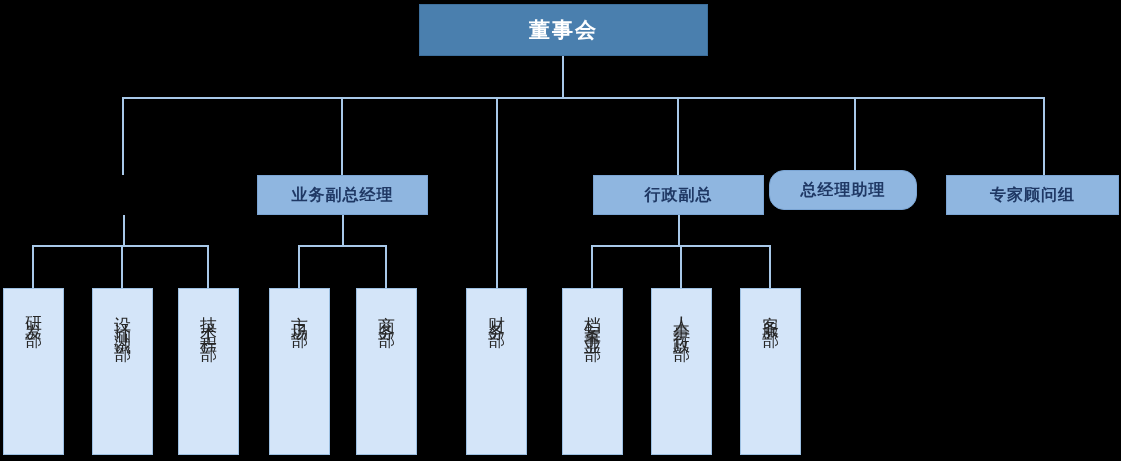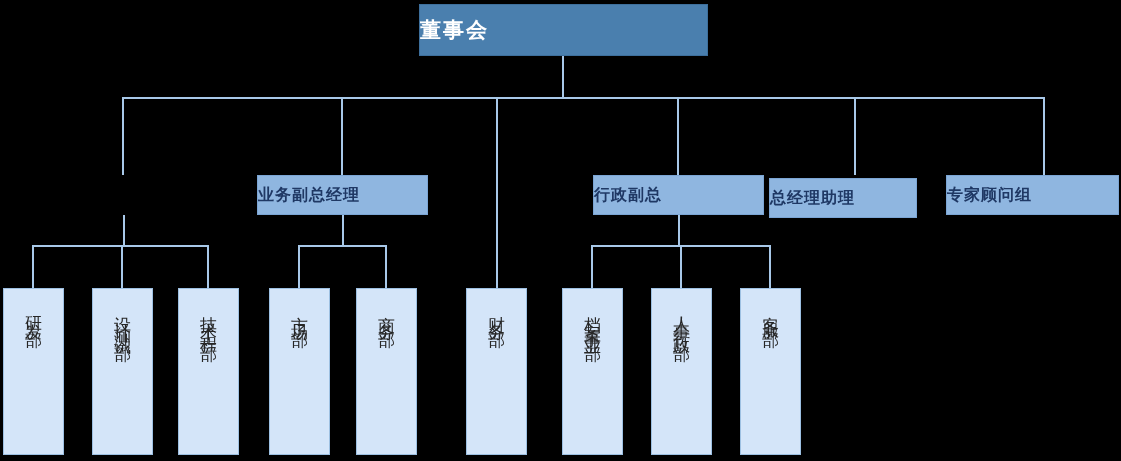--- a/index.html
+++ b/index.html
@@ -13,20 +13,21 @@
     height: 461px;
     background: #000000;
     overflow: hidden;
     font-family: "Liberation Sans", "DejaVu Sans", sans-serif;
   }
   .node {
     position: absolute;
     box-sizing: border-box;
     display: flex;
     align-items: center;
+    justify-content: center;
     text-align: center;
   }
   .node-l1 {
     background: #4a7fae;
     border: 1px solid #3d6f9c;
     color: #ffffff;
     font-weight: bold;
     font-size: 21px;
     letter-spacing: 2px;
   }
@@ -95,21 +96,21 @@
   <div class="node node-l1" style="left:419px;top:4px;width:289px;height:52px;">
     <span>董事会</span>
   </div>
 
   <div class="node node-l2" style="left:593px;top:175px;width:171px;height:40px;">
     <span>行政副总</span>
   </div>
   <div class="node node-l2" style="left:257px;top:175px;width:171px;height:40px;">
     <span>业务副总经理</span>
   </div>
-  <div class="node node-l2" style="left:769px;top:178px;width:148px;height:40px;">
+  <div class="node node-l2" style="left:769px;top:170px;width:148px;height:40px;border-radius:15px;">
     <span>总经理助理</span>
   </div>
   <div class="node node-l2" style="left:946px;top:175px;width:173px;height:40px;">
     <span>专家顾问组</span>
   </div>
 
   <div class="node node-l3" style="left:3px;top:288px;width:61px;height:167px;">
     <span class="vtext">研发部</span>
   </div>
   <div class="node node-l3" style="left:92px;top:288px;width:61px;height:167px;">

